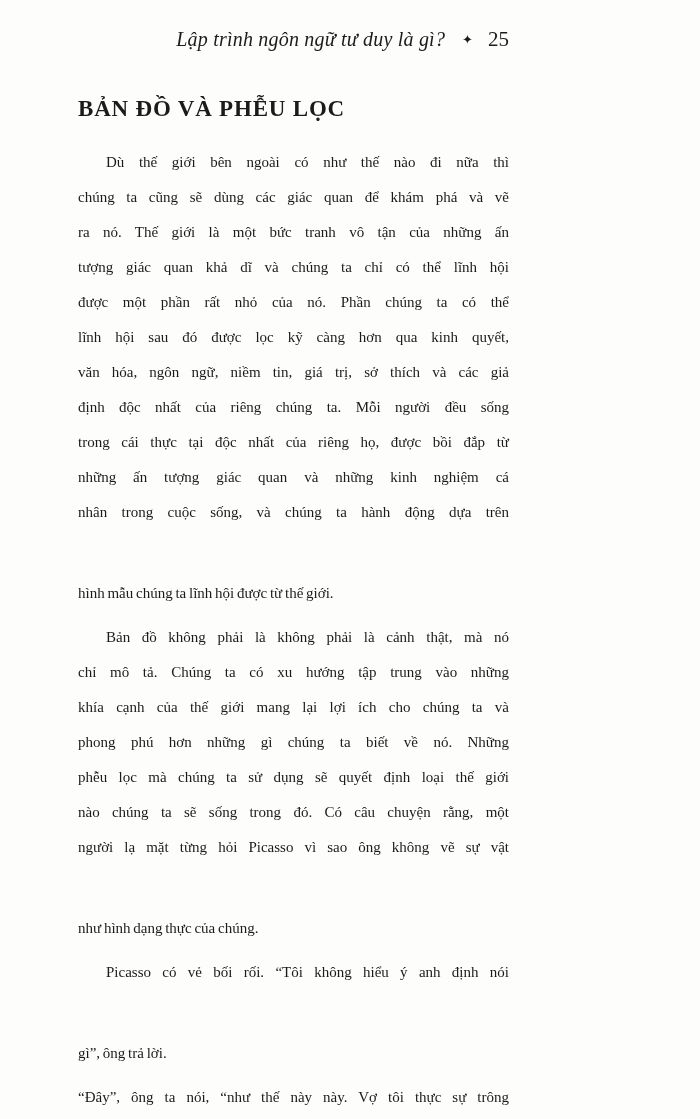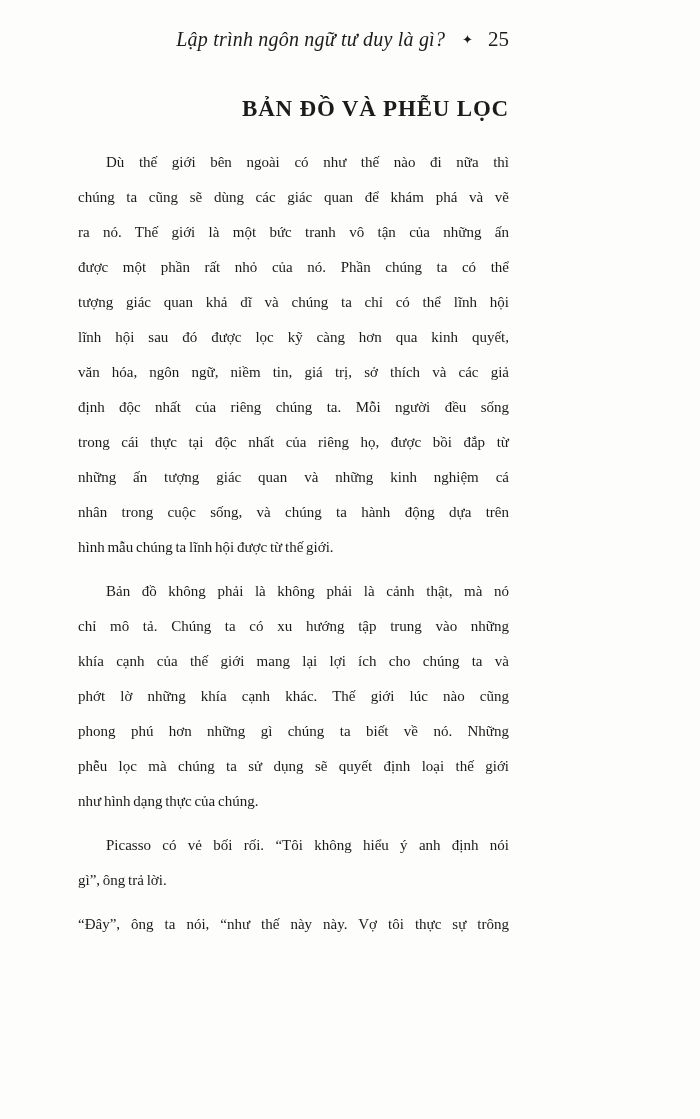--- a/index.html
+++ b/index.html
@@ -39,21 +39,21 @@
     position: relative;
     top: -2px;
   }
   .running-header .page-number {
     font-style: normal;
     font-size: 21px;
   }
   
   .section-title {
     margin: 40px 0 0 0;
-    text-align: right;
+    text-align: left;
     font-size: 23px;
     font-weight: 600;
     letter-spacing: 0.8px;
     line-height: 28px;
   }
   
   .body-text {
     margin-top: 22px;
   }
   .para {
@@ -65,57 +65,59 @@
     word-spacing: -1px;
     text-align: justify;
     text-align-last: justify;
     white-space: normal;
   }
   .line.first {
     text-indent: 28px;
   }
   .line.last {
     text-align-last: left;
+    margin-top: 46px;
   }
 </style>
 </head>
 <body>
 
 <div class="page">
 
   <div class="running-header">
     <span class="running-title">Lập trình ngôn ngữ tư duy là gì?</span>
     <span class="star">✦</span>
     <span class="page-number">25</span>
   </div>
 
   <h1 class="section-title">BẢN ĐỒ VÀ PHỄU LỌC</h1>
 
   <div class="body-text">
       <div class="para">
         <div class="line first">Dù thế giới bên ngoài có như thế nào đi nữa thì</div>
         <div class="line">chúng ta cũng sẽ dùng các giác quan để khám phá và vẽ</div>
         <div class="line">ra nó. Thế giới là một bức tranh vô tận của những ấn</div>
+        <div class="line">tượng giác quan khả dĩ và chúng ta chỉ có thể lĩnh hội</div>
         <div class="line">được một phần rất nhỏ của nó. Phần chúng ta có thể</div>
-        <div class="line">tượng giác quan khả dĩ và chúng ta chỉ có thể lĩnh hội</div>
         <div class="line">lĩnh hội sau đó được lọc kỹ càng hơn qua kinh quyết,</div>
         <div class="line">văn hóa, ngôn ngữ, niềm tin, giá trị, sở thích và các giả</div>
         <div class="line">định độc nhất của riêng chúng ta. Mỗi người đều sống</div>
         <div class="line">trong cái thực tại độc nhất của riêng họ, được bồi đắp từ</div>
         <div class="line">những ấn tượng giác quan và những kinh nghiệm cá</div>
         <div class="line">nhân trong cuộc sống, và chúng ta hành động dựa trên</div>
         <div class="line last">hình mẫu chúng ta lĩnh hội được từ thế giới.</div>
       </div>
       <div class="para">
         <div class="line first">Bản đồ không phải là không phải là cảnh thật, mà nó</div>
         <div class="line">chỉ mô tả. Chúng ta có xu hướng tập trung vào những</div>
         <div class="line">khía cạnh của thế giới mang lại lợi ích cho chúng ta và</div>
-        <div class="line">phớt lờ những khía cạnh khác. Thế giới lúc nào cũng</div>
         <div class="line">phong phú hơn những gì chúng ta biết về nó. Những</div>
         <div class="line">phễu lọc mà chúng ta sử dụng sẽ quyết định loại thế giới</div>
+        <div class="line">nào chúng ta sẽ sống trong đó. Có câu chuyện rằng, một</div>
+        <div class="line">người lạ mặt từng hỏi Picasso vì sao ông không vẽ sự vật</div>
         <div class="line last">như hình dạng thực của chúng.</div>
       </div>
       <div class="para">
         <div class="line first">Picasso có vẻ bối rối. “Tôi không hiểu ý anh định nói</div>
         <div class="line last">gì”, ông trả lời.</div>
       </div>
       <div class="para">
         <div class="line">“Đây”, ông ta nói, “như thế này này. Vợ tôi thực sự trông</div>
       </div>
     </div>

